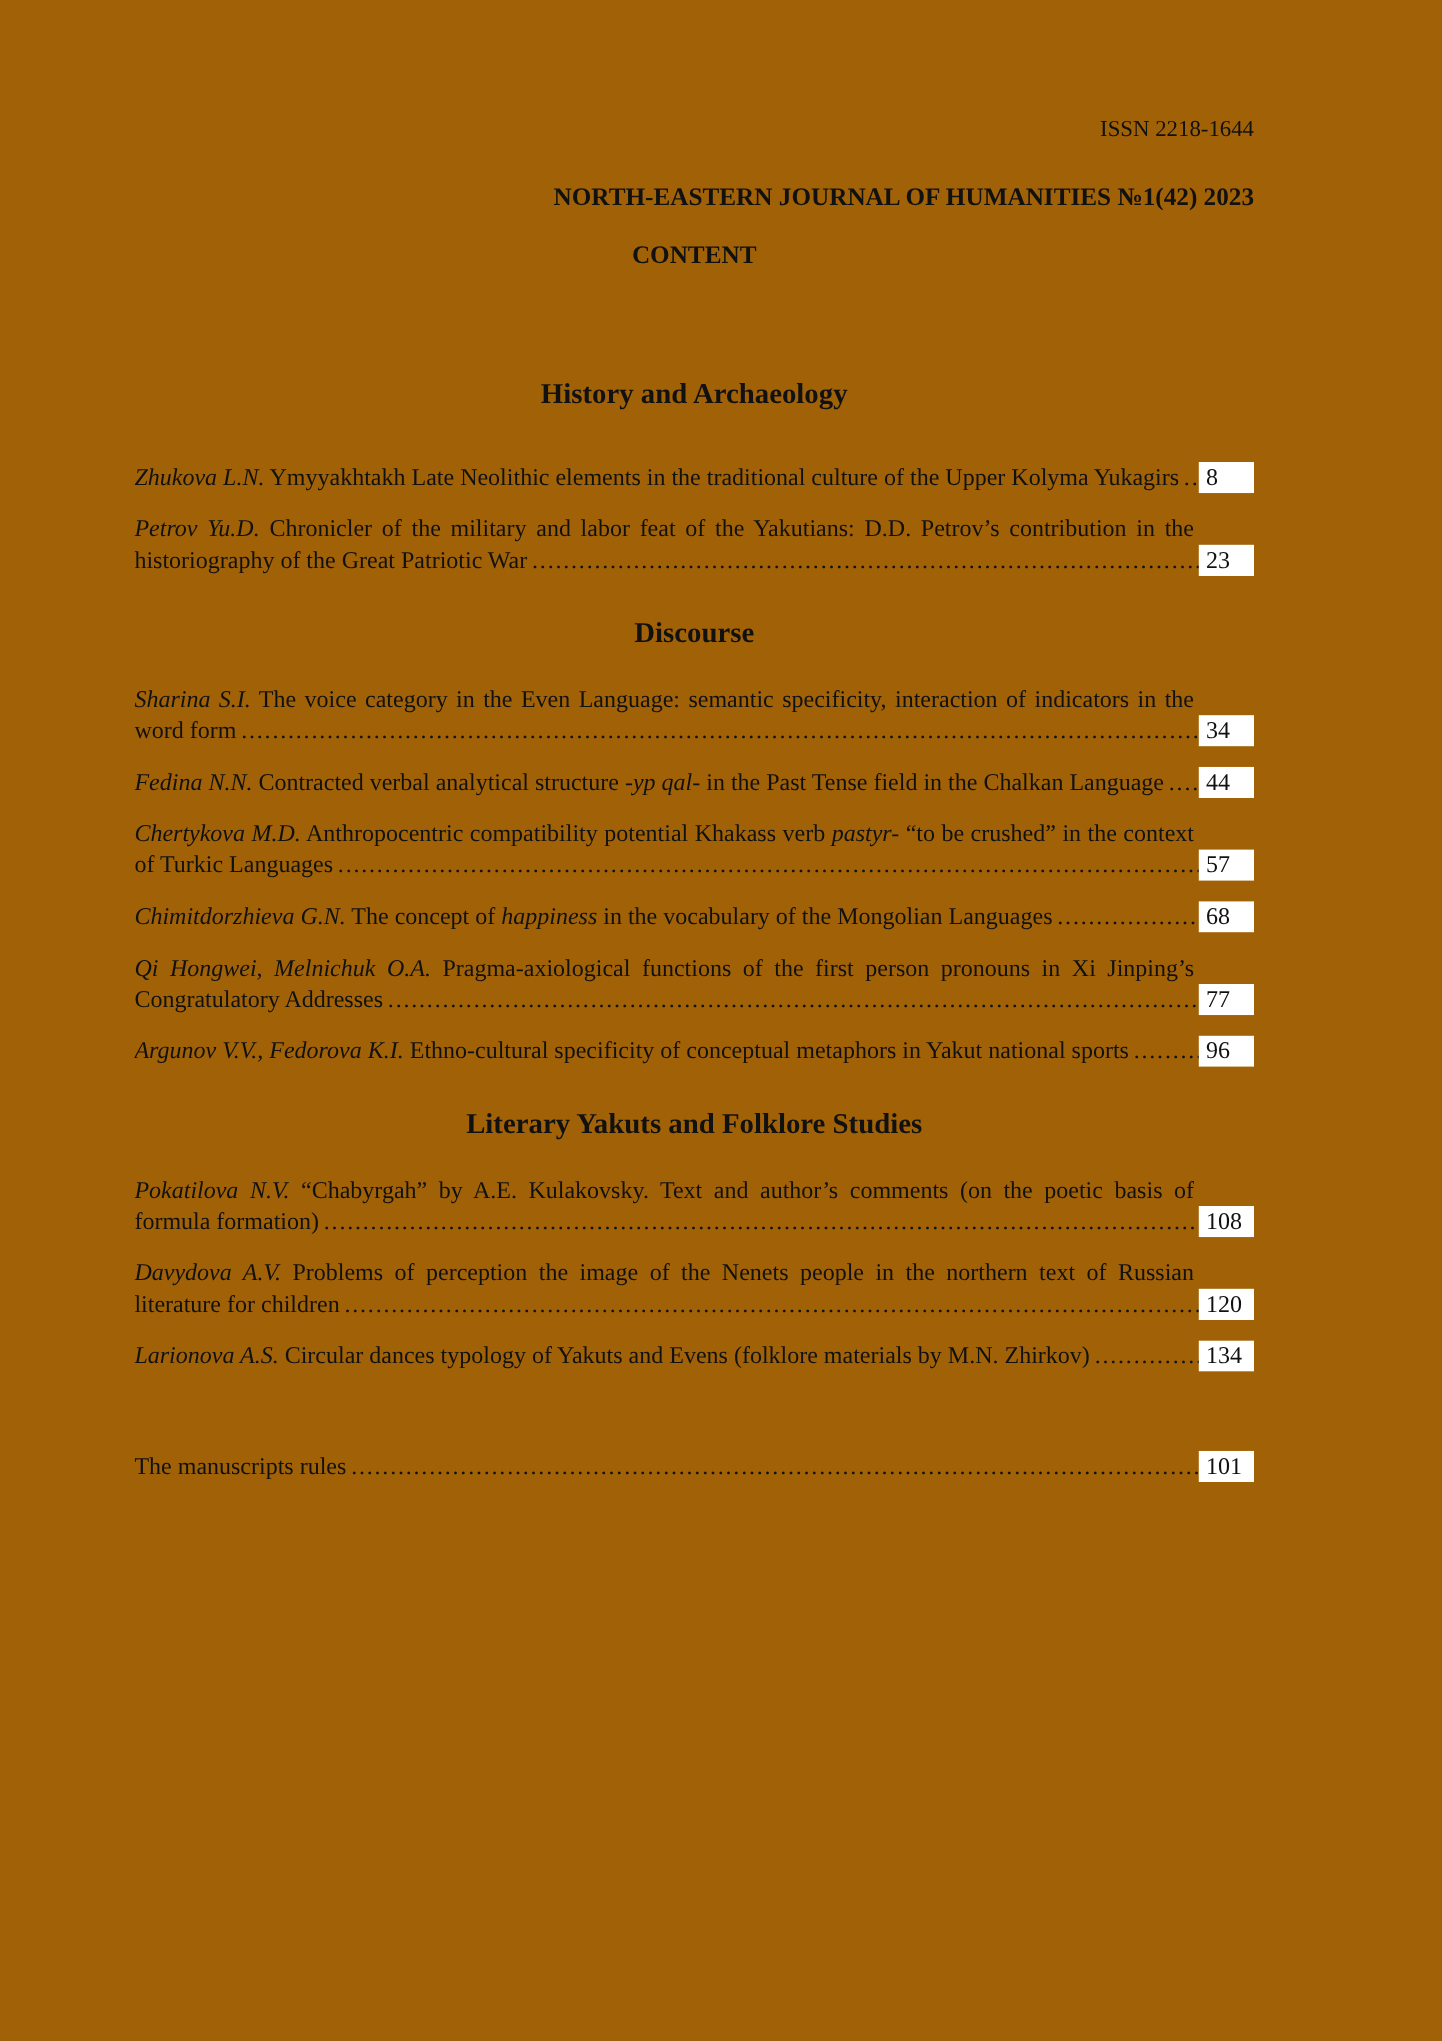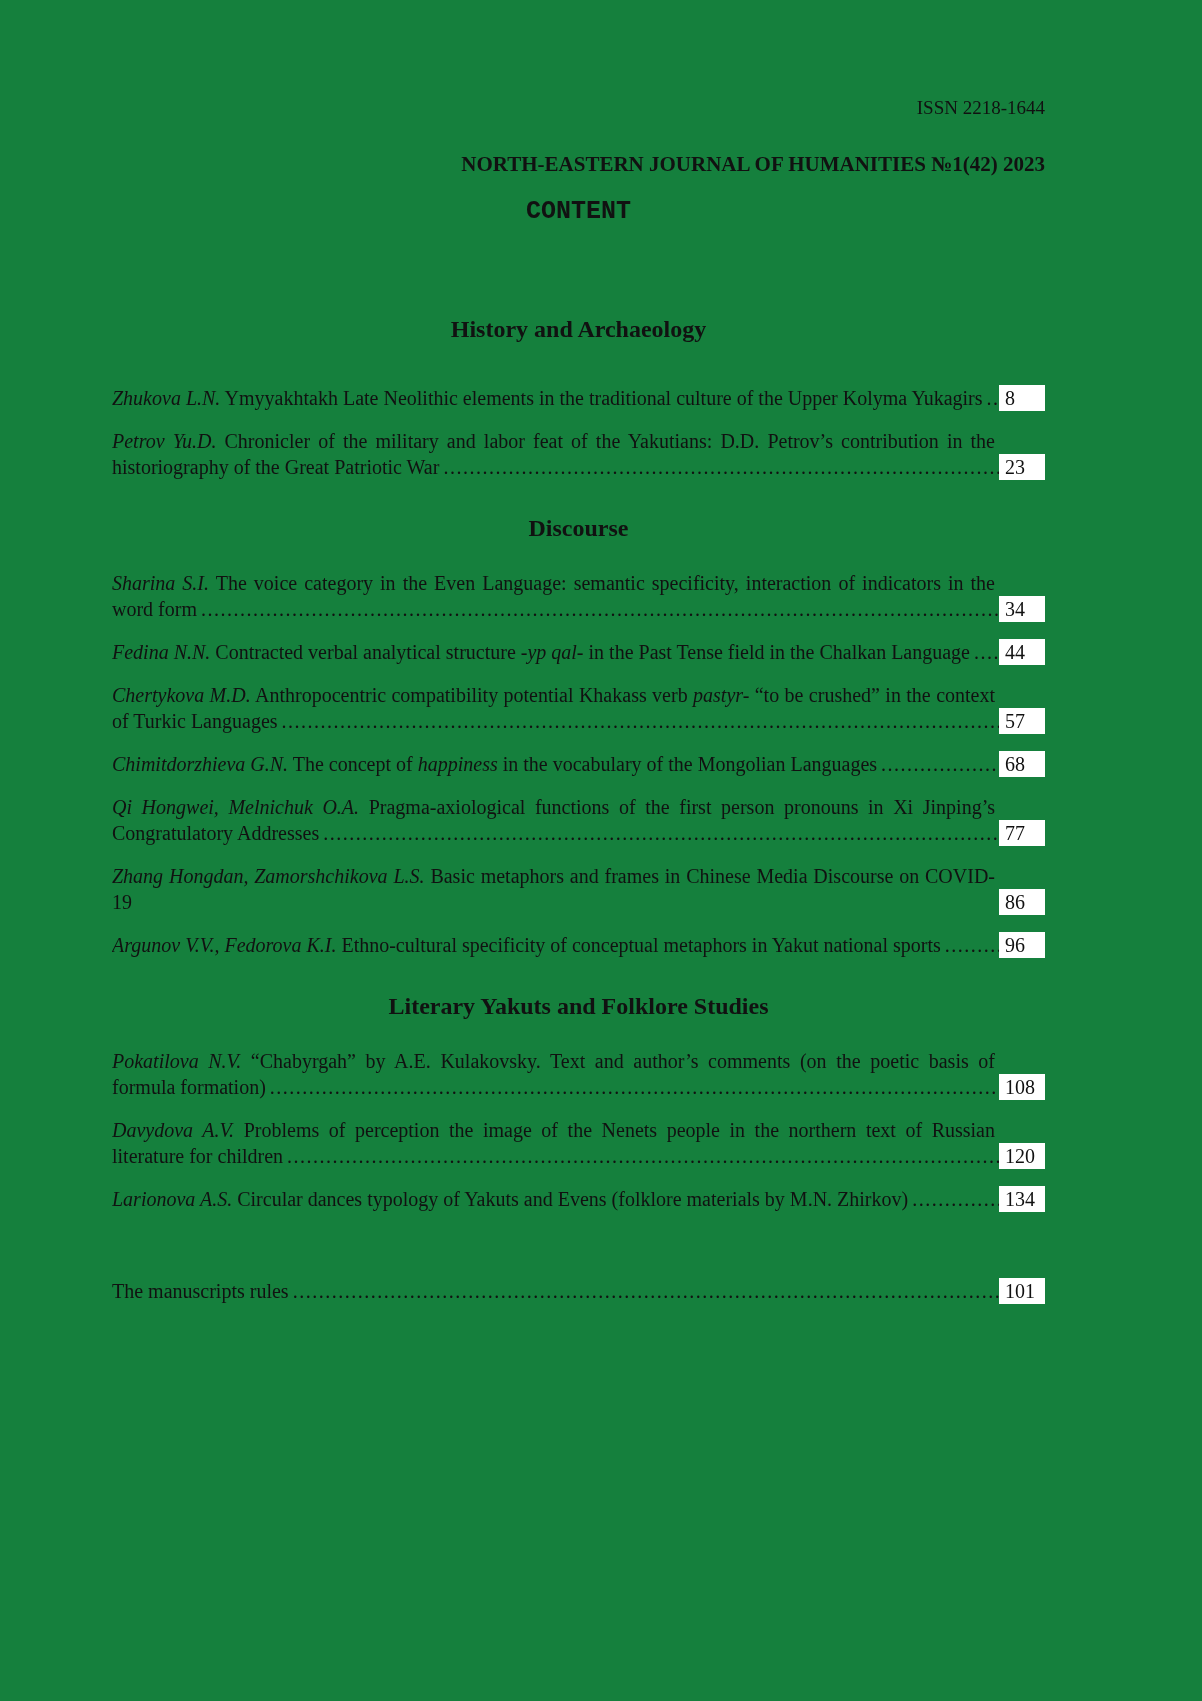--- a/index.html
+++ b/index.html
@@ -1,21 +1,21 @@
 <!DOCTYPE html>
 <html><head>
 <meta charset="utf-8">
 <style>
   html, body { margin: 0; padding: 0; background: #ffffff; }
   .page {
     position: relative;
     width: 1202px;
     height: 1701px;
     margin: 0 auto;
-    background: #15803d;
+    background: #a16207;
     box-sizing: border-box;
     padding: 95px 157px 0 112px;
     font-family: "Liberation Serif", "DejaVu Serif", serif;
     color: #111111;
     font-size: 20px;
     line-height: 26px;
   }
   .issn {
     text-align: right;
     font-size: 19px;
@@ -24,24 +24,23 @@
   h1.journal-title {
     margin: 28px 0 0 0;
     text-align: right;
     font-size: 21px;
     line-height: 30px;
     font-weight: bold;
   }
   h2.content-heading {
     margin: 18px 0 0 0;
     text-align: center;
-    font-size: 25px;
+    font-size: 21px;
     line-height: 30px;
     font-weight: bold;
-    font-family: Liberation Mono, monospace;
   }
   section.section h3 {
     margin: 34px 0 28px 0;
     text-align: center;
     font-size: 24px;
     line-height: 28px;
     font-weight: bold;
   }
   section.section:first-child h3 { margin-top: 88px; margin-bottom: 42px; }
   .entries { }
@@ -112,23 +111,20 @@
           <div class="entry">
             <div class="entry-text"><i class="authors">Chertykova M.D.</i> <span>Anthropocentric compatibility potential Khakass verb </span><i>pastyr-</i><span> “to be crushed” in the context of Turkic Languages</span><span class="leader"><span class="leader-dots">................................................................................................................................................................................................................................................</span></span><span class="pg">57</span></div>
           </div>
           <div class="entry">
             <div class="entry-text"><i class="authors">Chimitdorzhieva G.N.</i> <span>The concept of </span><i>happiness</i><span> in the vocabulary of the Mongolian Languages</span><span class="leader"><span class="leader-dots">................................................................................................................................................................................................................................................</span></span><span class="pg">68</span></div>
           </div>
           <div class="entry">
             <div class="entry-text"><i class="authors">Qi Hongwei, Melnichuk O.A.</i> <span>Pragma-axiological functions of the first person pronouns in Xi Jinping’s Congratulatory Addresses</span><span class="leader"><span class="leader-dots">................................................................................................................................................................................................................................................</span></span><span class="pg">77</span></div>
           </div>
           <div class="entry">
-            <div class="entry-text"><i class="authors">Zhang Hongdan, Zamorshchikova L.S.</i> <span>Basic metaphors and frames in Chinese Media Discourse on COVID-19</span><span class="pg">86</span></div>
-          </div>
-          <div class="entry">
             <div class="entry-text"><i class="authors">Argunov V.V., Fedorova K.I.</i> <span>Ethno-cultural specificity of conceptual metaphors in Yakut national sports</span><span class="leader"><span class="leader-dots">................................................................................................................................................................................................................................................</span></span><span class="pg">96</span></div>
           </div>
         </div>
       </section>
       <section class="section">
         <h3>Literary Yakuts and Folklore Studies</h3>
         <div class="entries">
           <div class="entry">
             <div class="entry-text"><i class="authors">Pokatilova N.V.</i> <span>“Chabyrgah” by A.E. Kulakovsky. Text and author’s comments (on the poetic basis of formula formation)</span><span class="leader"><span class="leader-dots">................................................................................................................................................................................................................................................</span></span><span class="pg">108</span></div>
           </div>

